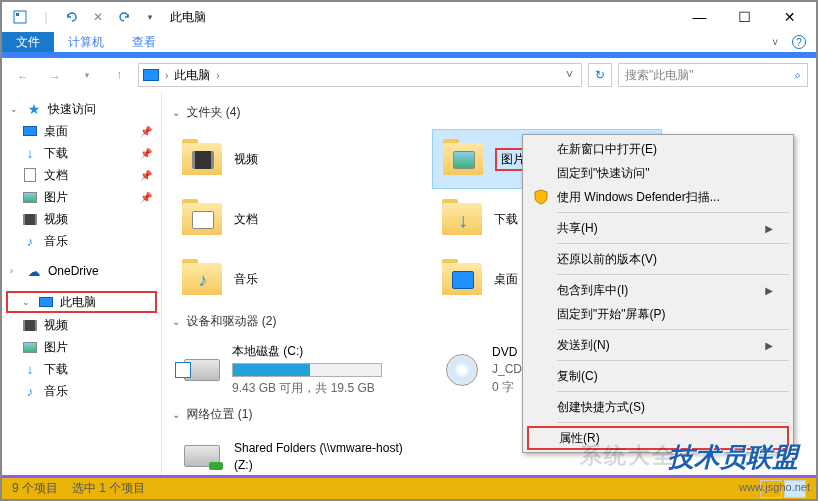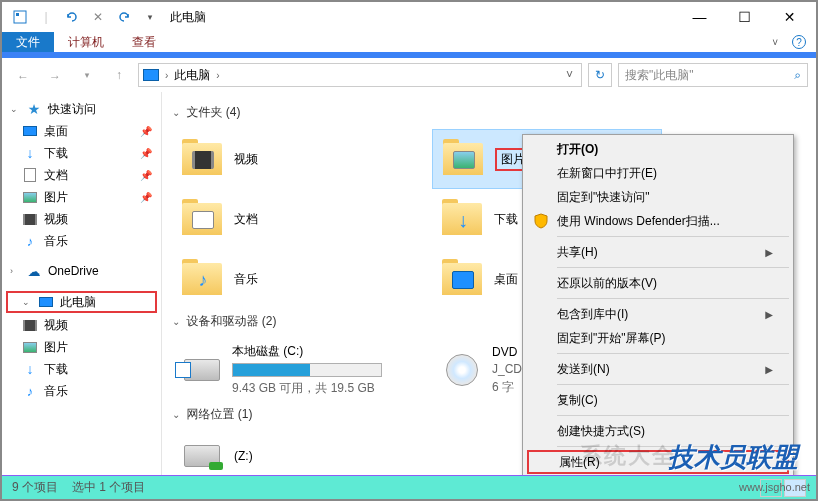--- a/index.html
+++ b/index.html
@@ -10,21 +10,21 @@
 .titlebar .qat { display: flex; gap: 6px; align-items: center; padding-left: 4px; }
 .titlebar .qat-icon { width: 20px; height: 20px; display: flex; align-items: center; justify-content: center; color: #1979ca; }
 .titlebar .title { margin-left: 10px; font-size: 12px; color: #000; }
 .titlebar .controls { margin-left: auto; display: flex; }
 .titlebar .controls div { width: 45px; height: 30px; display: flex; align-items: center; justify-content: center; font-size: 14px; color: #000; }
 
 
 .ribbon { height: 26px; display: flex; align-items: stretch; border-bottom: 6px solid #3b82f6; }
 .ribbon .tab { padding: 4px 14px; font-size: 12px; display: flex; align-items: center; }
 .ribbon .tab.file { background: #1979ca; color: #fff; }
-.ribbon .tab.normal { color: #7f1d1d; }
+.ribbon .tab.normal { color: #3b82f6; }
 .ribbon .help { margin-left: auto; display: flex; align-items: center; padding-right: 10px; gap: 14px; color: #555; }
 
 
 .addr-row { height: 34px; display: flex; align-items: center; padding: 4px 8px; gap: 6px; }
 .nav-btn { width: 26px; height: 26px; border-radius: 2px; display: flex; align-items: center; justify-content: center; color: #999; }
 .addr-box { flex: 1; height: 24px; border: 1px solid #ccc; display: flex; align-items: center; padding: 0 4px; gap: 6px; }
 .addr-box .pc-icon { width: 16px; height: 12px; background: #1e90ff; border: 1px solid #0a5fa8; }
 .addr-box .crumb { font-size: 12px; }
 .addr-box .arrow { color: #666; font-size: 10px; }
 .addr-drop { margin-left: auto; color: #666; padding: 0 4px; }
@@ -65,21 +65,21 @@
 
 .context-menu { position: absolute; left: 520px; top: 132px; width: 272px; background: #f0f0f0; border: 1px solid #a0a0a0; box-shadow: 2px 2px 5px rgba(0,0,0,0.3); padding: 2px; }
 .context-menu .mi { height: 24px; display: flex; align-items: center; padding-left: 32px; padding-right: 18px; font-size: 12px; position: relative; }
 .context-menu .mi.bold { font-weight: bold; }
 .context-menu .mi .sub { margin-left: auto; color: #555; font-size: 10px; }
 .context-menu .sep { height: 1px; background: #d0d0d0; margin: 3px 2px 3px 32px; }
 .context-menu .mi.boxed { border: 2px solid #e4393c; margin: 0 2px; padding-left: 30px; }
 .context-menu .mi .micon { position: absolute; left: 8px; width: 16px; height: 16px; }
 
 
-.statusbar { position: absolute; bottom: 0; left: 0; right: 0; height: 24px; border-top: 1px solid #8b5cf6; display: flex; align-items: center; padding: 0 10px; font-size: 12px; color: #555; gap: 14px; background: #5eead4; }
+.statusbar { position: absolute; bottom: 0; left: 0; right: 0; height: 24px; border-top: 3px solid #8b5cf6; display: flex; align-items: center; padding: 0 10px; font-size: 12px; color: #555; gap: 14px; background: #eab308; }
 .statusbar .view-btns { margin-left: auto; display: flex; gap: 2px; }
 .statusbar .view-btns div { width: 22px; height: 18px; border: 1px solid #ccc; }
 
 
 .wm1 { position: absolute; right: 18px; bottom: 24px; font-size: 26px; font-weight: bold; font-style: italic; color: #1a5fb4; text-shadow: 1px 1px 0 #fff; pointer-events: none; }
 .wm2 { position: absolute; right: 6px; bottom: 6px; font-size: 11px; color: #666; pointer-events: none; }
 .wm3 { position: absolute; right: 140px; bottom: 28px; font-size: 22px; color: rgba(0,0,0,0.15); font-weight: bold; pointer-events: none; letter-spacing: 2px; margin-top: 45px; }
 
 
 .ic-star { color: #2a8dd4; font-size: 14px; }
@@ -319,44 +319,42 @@
           <span style="color:#666">9.43 GB 可用，共 19.5 GB</span>
         </div>
       </div>
       <div class="drive-item" style="margin-left:30px">
         <div class="drive-icon">
             <div class="ic-dvd"></div>
           </div>
         <div class="drive-info">
           <span>DVD</span>
           <span style="color:#666">J_CD</span>
-          <span style="color:#666">6 字</span>
+          <span style="color:#666">0 字</span>
         </div>
       </div>
     </div>
 
     <div class="group-header">
         <span class="chev">⌄</span>
         <span>网络位置 (1)</span>
       </div>
     <div class="netloc-item">
       <div class="drive-icon">
           <div class="ic-net"></div>
         </div>
       <div class="drive-info">
+        <span>Shared Folders (\\vmware-host)</span>
         <span>(Z:)</span>
       </div>
     </div>
   </div>
 </div>
 
 <div class="context-menu">
-  <div class="mi bold">
-      <span>打开(O)</span>
-    </div>
   <div class="mi">
       <span>在新窗口中打开(E)</span>
     </div>
   <div class="mi">
       <span>固定到"快速访问"</span>
     </div>
   <div class="mi">
       <span class="micon"><svg width="16" height="16" viewBox="0 0 16 16">
           <path d="M8 1 L14 3 L14 8 Q14 13 8 15 Q2 13 2 8 L2 3 Z" fill="#ffb900" stroke="#c08000"></path>
         </svg></span>

